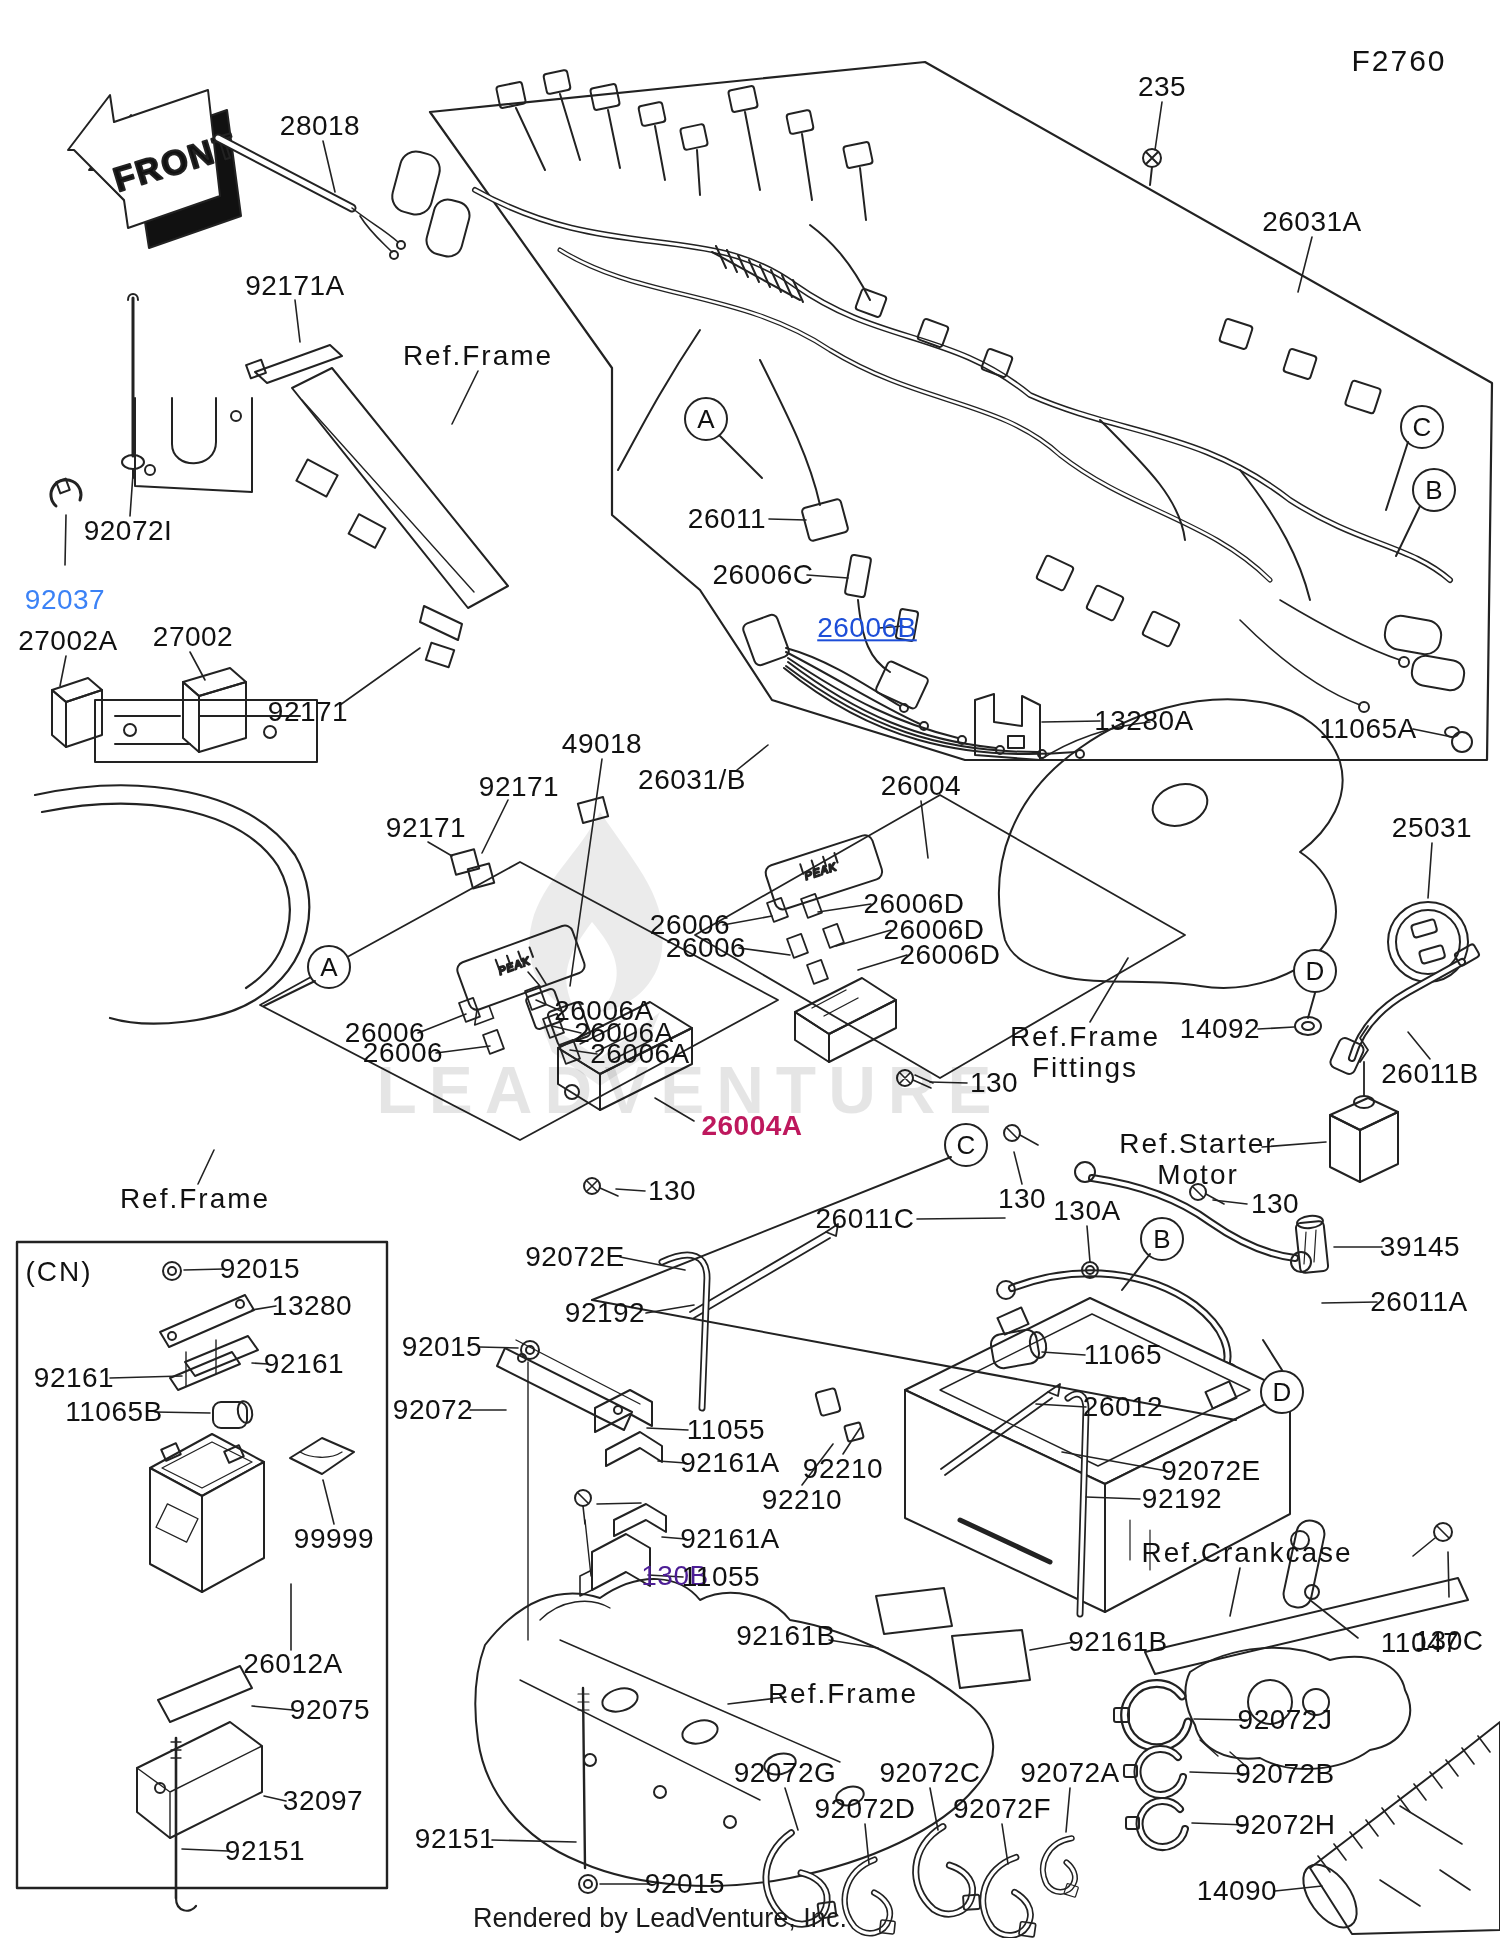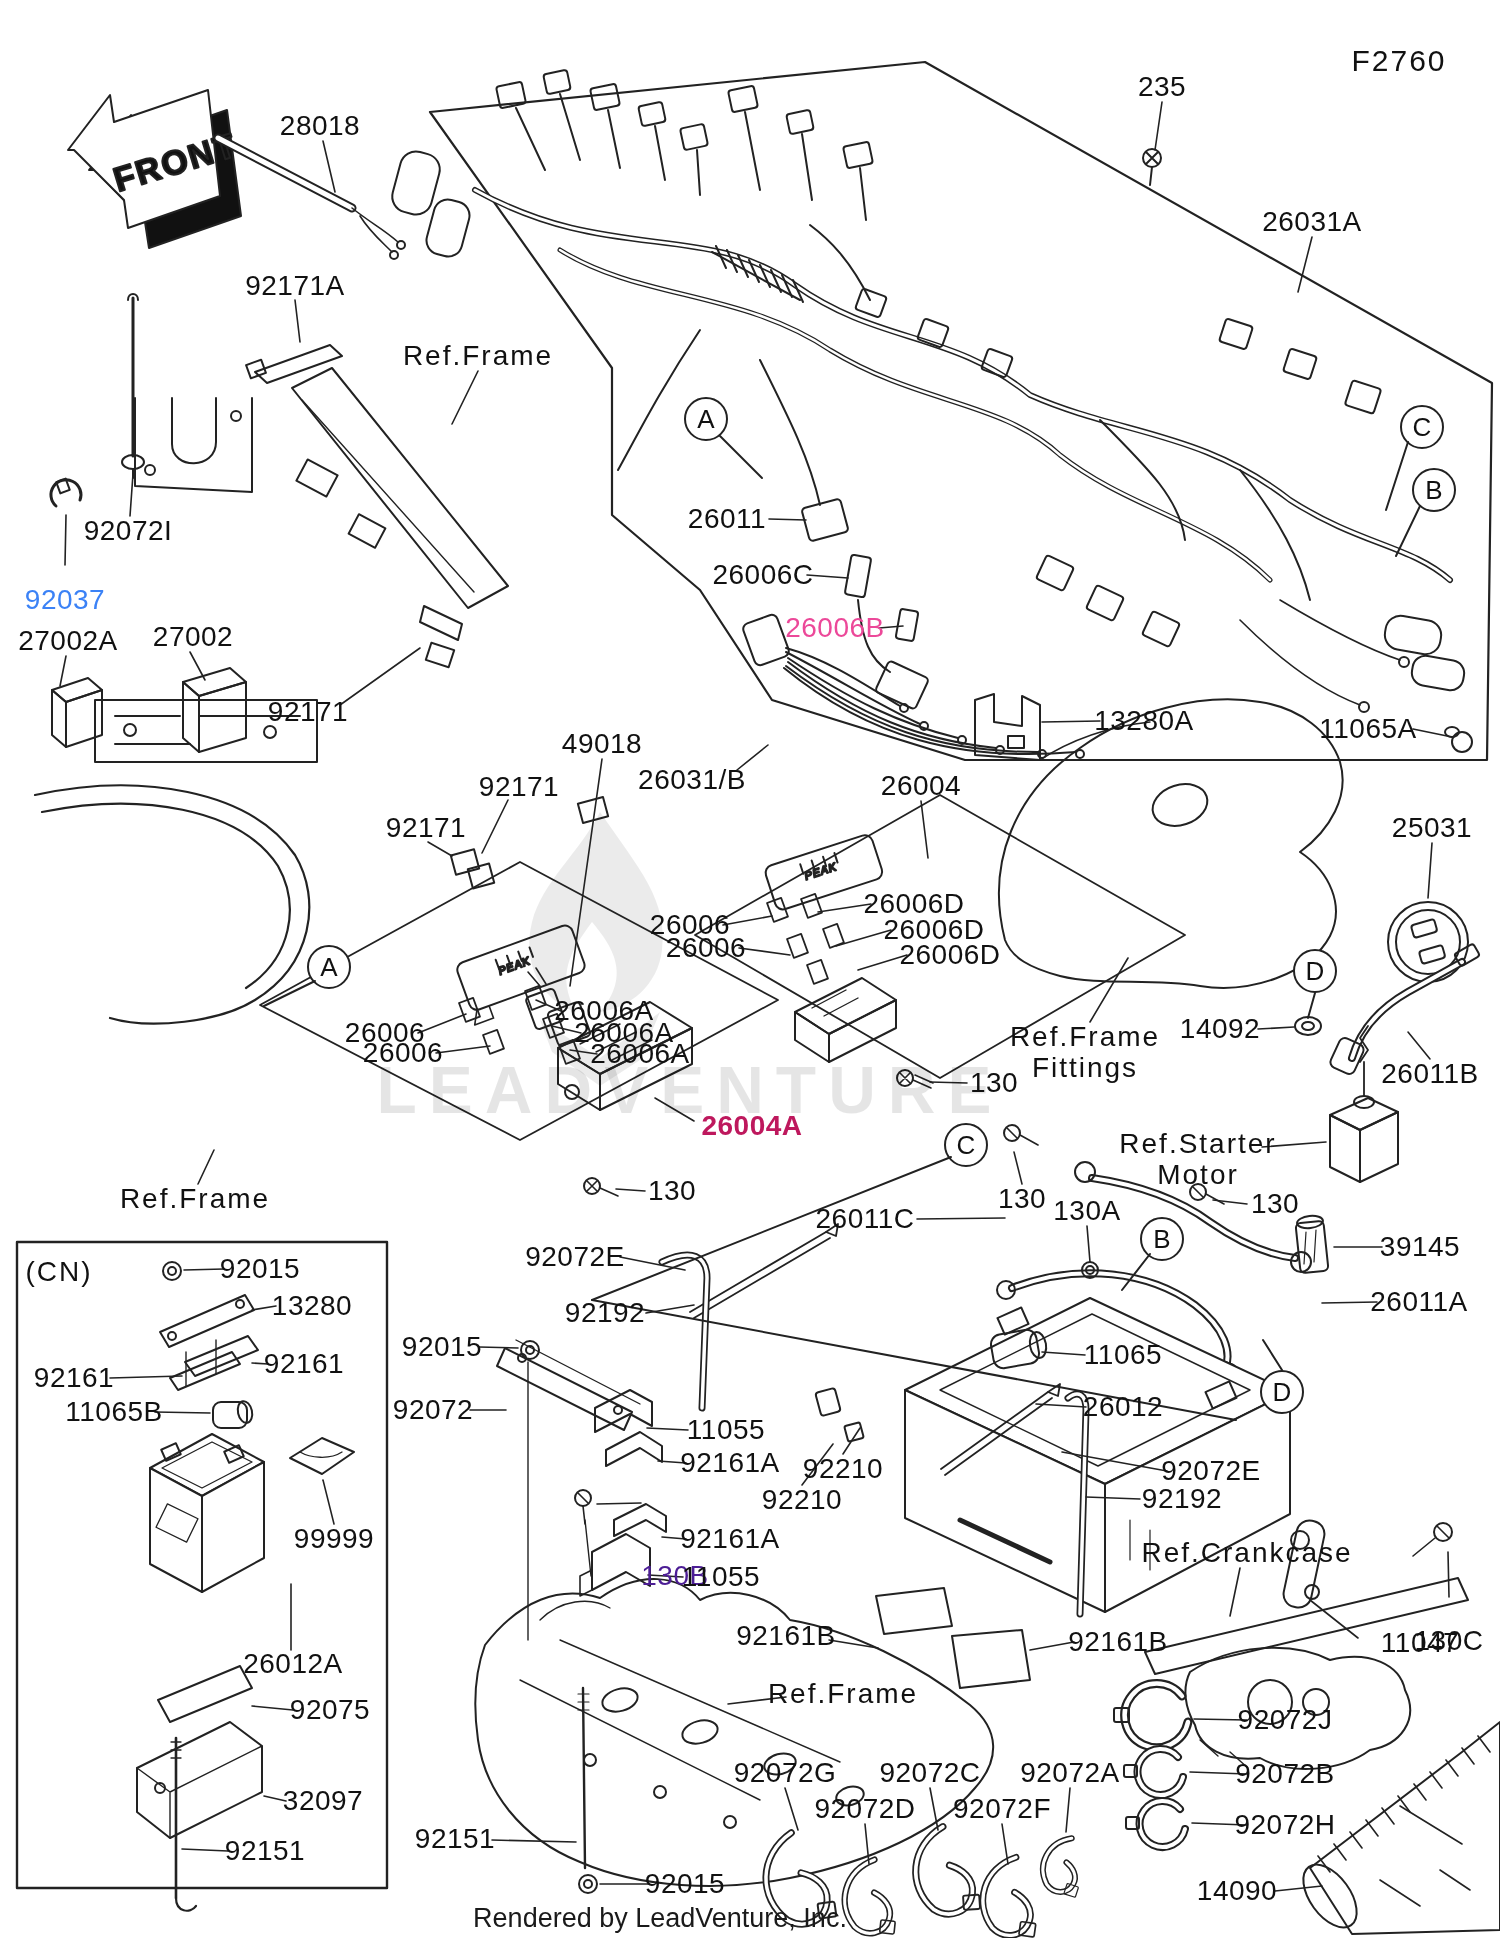--- a/index.html
+++ b/index.html
@@ -650,21 +650,21 @@
       <div class="lbl" style="left: 1312px; top: 222px; color: rgb(17, 17, 17);">26031A</div>
       <div class="lbl" style="left: 295px; top: 286px; color: rgb(17, 17, 17);">92171A</div>
       <div class="lbl ref" style="left: 478px; top: 356px; color: rgb(17, 17, 17);">Ref.Frame</div>
       <div class="lbl" style="left: 128px; top: 531px; color: rgb(17, 17, 17);">92072I</div>
       <div class="lbl" style="left: 65px; top: 600px; color: #3b82f6;">92037</div>
       <div class="lbl" style="left: 68px; top: 641px; color: rgb(17, 17, 17);">27002A</div>
       <div class="lbl" style="left: 193px; top: 637px; color: rgb(17, 17, 17);">27002</div>
       <div class="lbl" style="left: 308px; top: 712px; color: rgb(17, 17, 17);">92171</div>
       <div class="lbl" style="left: 727px; top: 519px; color: rgb(17, 17, 17);">26011</div>
       <div class="lbl" style="left: 763px; top: 575px; color: rgb(17, 17, 17);">26006C</div>
-      <div class="lbl" style="left: 835px; top: 628px; color: #ec4899;">26006B</div>
+      <div class="lbl" style="left: 867px; top: 628px; color: #1d4ed8; text-decoration: underline;">26006B</div>
       <div class="lbl" style="left: 1144px; top: 721px; color: rgb(17, 17, 17);">13280A</div>
       <div class="lbl" style="left: 1368px; top: 729px; color: rgb(17, 17, 17);">11065A</div>
       <div class="lbl" style="left: 519px; top: 787px; color: rgb(17, 17, 17);">92171</div>
       <div class="lbl" style="left: 426px; top: 828px; color: rgb(17, 17, 17);">92171</div>
       <div class="lbl" style="left: 602px; top: 744px; color: rgb(17, 17, 17);">49018</div>
       <div class="lbl" style="left: 692px; top: 780px; color: rgb(17, 17, 17);">26031/B</div>
       <div class="lbl" style="left: 921px; top: 786px; color: rgb(17, 17, 17);">26004</div>
       <div class="lbl" style="left: 1432px; top: 828px; color: rgb(17, 17, 17);">25031</div>
       <div class="lbl" style="left: 690px; top: 925px; color: rgb(17, 17, 17);">26006</div>
       <div class="lbl" style="left: 706px; top: 948px; color: rgb(17, 17, 17);">26006</div>

